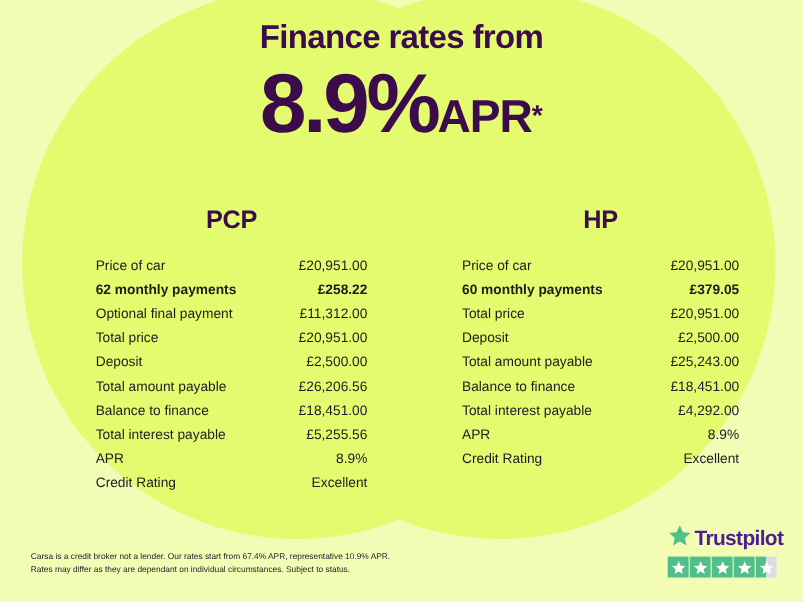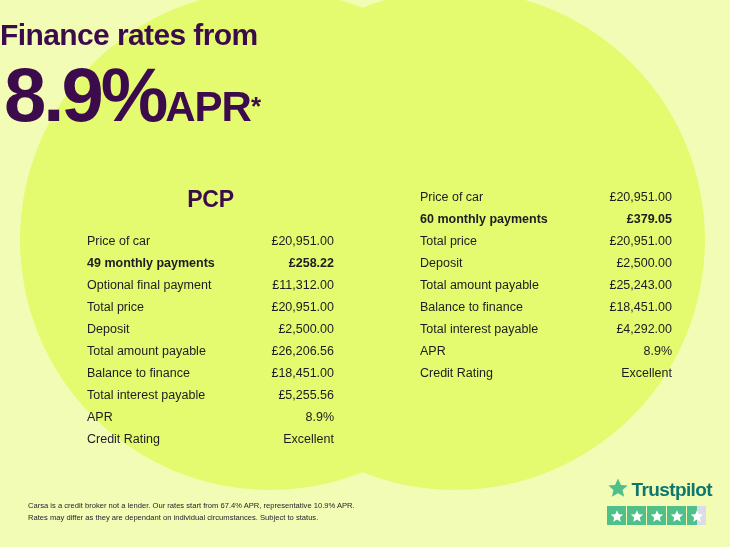--- a/index.html
+++ b/index.html
@@ -38,20 +38,21 @@
     height: 500px;
     left: 205px;
     top: -10px;
   }
   
   .header {
     position: absolute;
     left: 0;
     top: 0;
     width: 730px;
+    text-align: center;
     z-index: 5;
   }
   .headline {
     margin: 0;
     padding-top: 18px;
     font-size: 30px;
     font-weight: bold;
     letter-spacing: -0.6px;
     color: #3c0b4b;
     line-height: 1.1;
@@ -138,21 +139,21 @@
     text-align: left;
   }
   .tp-word {
     display: flex;
     align-items: center;
     gap: 2px;
   }
   .tp-name {
     font-size: 19px;
     font-weight: bold;
-    color: #0f766e;
+    color: #4c1d95;
     letter-spacing: -0.6px;
   }
   .tp-stars {
     display: flex;
     gap: 1px;
     margin-top: 3px;
   }
   .tp-star {
     width: 19px;
     height: 19px;
@@ -183,21 +184,21 @@
 
   <div class="tables">
 
     <div class="col col-pcp">
       <div class="col-title">PCP</div>
       <div class="row">
         <span class="label">Price of car</span>
         <span class="value">£20,951.00</span>
       </div>
       <div class="row bold">
-        <span class="label">49 monthly payments</span>
+        <span class="label">62 monthly payments</span>
         <span class="value">£258.22</span>
       </div>
       <div class="row">
         <span class="label">Optional final payment</span>
         <span class="value">£11,312.00</span>
       </div>
       <div class="row">
         <span class="label">Total price</span>
         <span class="value">£20,951.00</span>
       </div>
@@ -221,20 +222,21 @@
         <span class="label">APR</span>
         <span class="value">8.9%</span>
       </div>
       <div class="row">
         <span class="label">Credit Rating</span>
         <span class="value">Excellent</span>
       </div>
     </div>
 
     <div class="col col-hp">
+      <div class="col-title">HP</div>
       <div class="row">
         <span class="label">Price of car</span>
         <span class="value">£20,951.00</span>
       </div>
       <div class="row bold">
         <span class="label">60 monthly payments</span>
         <span class="value">£379.05</span>
       </div>
       <div class="row">
         <span class="label">Total price</span>

